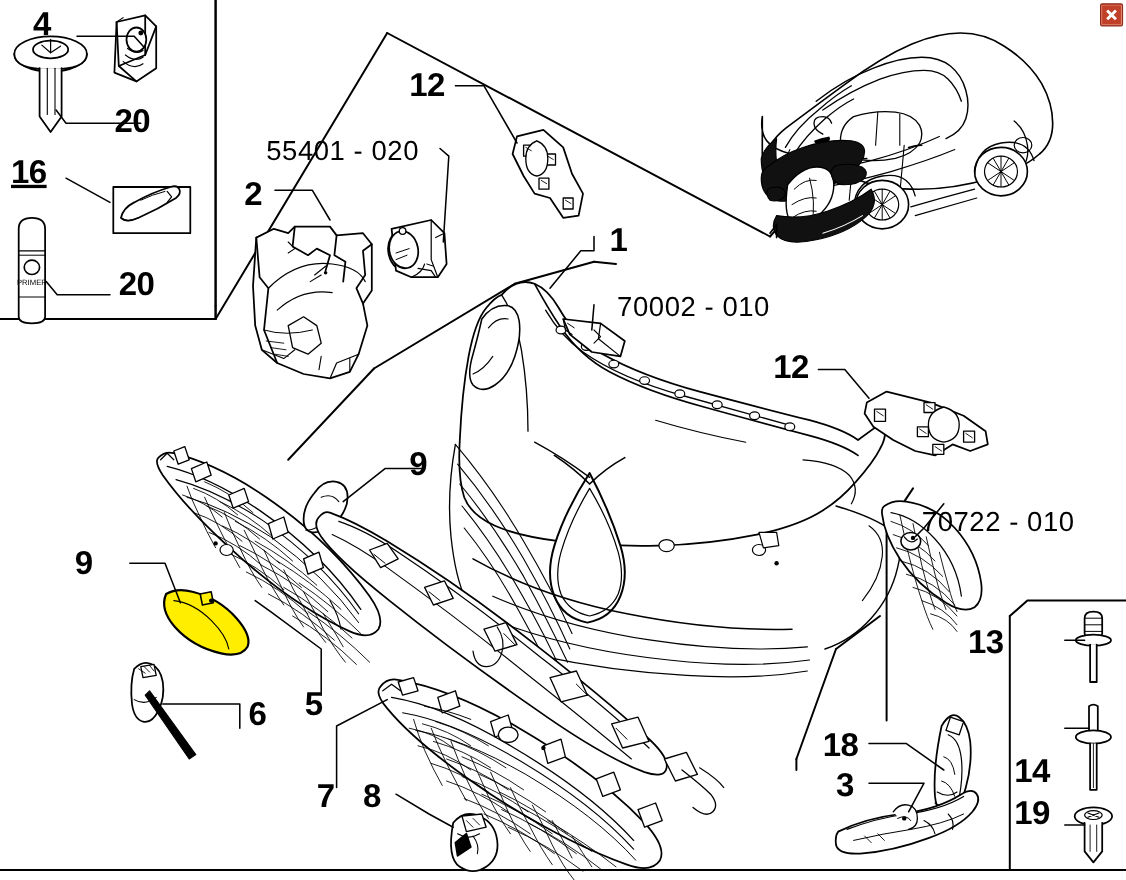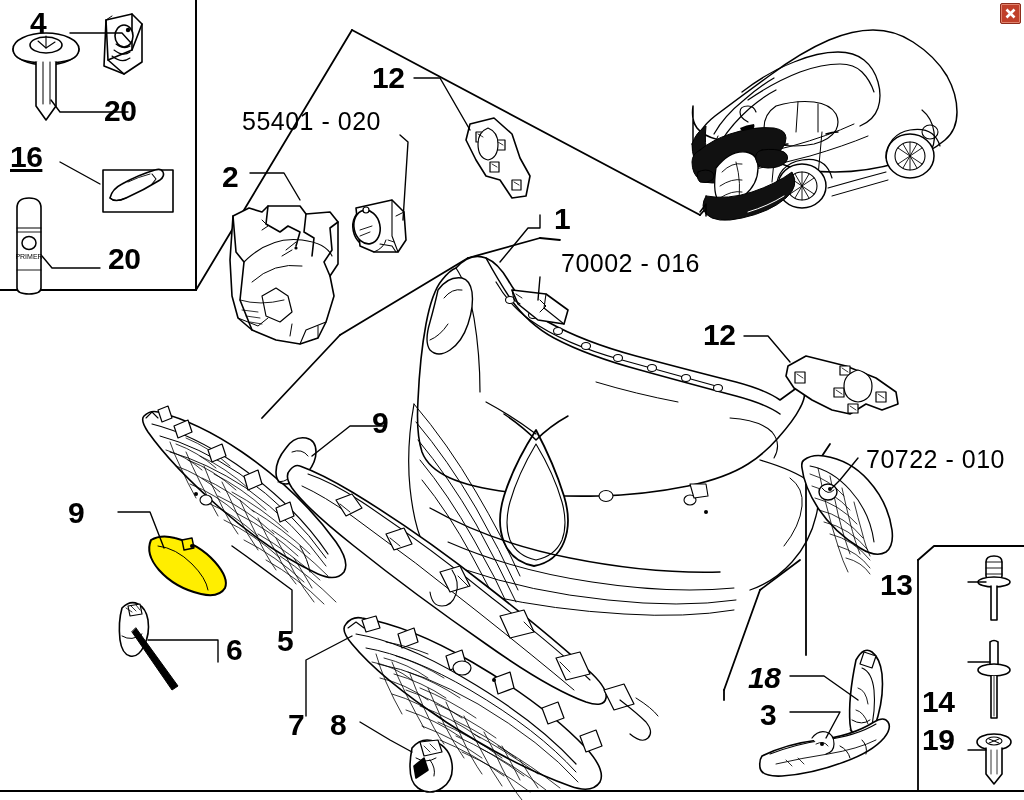--- a/index.html
+++ b/index.html
@@ -14,21 +14,21 @@
   .lbl{
     position:absolute;
     font-family:"Liberation Sans", sans-serif;
     font-weight:bold;
     color:#000;
     white-space:nowrap;
     line-height:1;
     user-select:none;
   }
   .callout{font-size:30px;letter-spacing:-0.5px;}
-  .partno{font-size:25px;font-weight:normal;letter-spacing:0.5px;}
+  .partno{font-size:25px;font-weight:normal;letter-spacing:0.5px;margin-top:16px;}
 
   .closebtn{
     position:absolute;right:3px;top:3px;width:19px;height:19px;
     background:#c0402a;border:1px solid #8d2c1c;border-radius:2px;
     box-shadow:inset 0 0 0 1px #e0846e;
     display:flex;align-items:center;justify-content:center;
     cursor:pointer;
   }
   .closebtn svg{display:block;}
 </style>
@@ -543,29 +543,29 @@
   <div class="lbl callout" style="left:222px;top:162px;">2</div>
   <div class="lbl callout" style="left:372px;top:63px;">12</div>
   <div class="lbl callout" style="left:554px;top:204px;">1</div>
   <div class="lbl callout" style="left:703px;top:320px;">12</div>
   <div class="lbl callout" style="left:372px;top:408px;">9</div>
   <div class="lbl callout" style="left:68px;top:498px;">9</div>
   <div class="lbl callout" style="left:277px;top:626px;">5</div>
   <div class="lbl callout" style="left:226px;top:635px;">6</div>
   <div class="lbl callout" style="left:288px;top:710px;">7</div>
   <div class="lbl callout" style="left:330px;top:710px;">8</div>
-  <div class="lbl callout" style="left:748px;top:663px;font-style:italic;">18</div>
+  <div class="lbl callout" style="left:748px;top:663px;">18</div>
   <div class="lbl callout" style="left:760px;top:700px;">3</div>
   <div class="lbl callout" style="left:880px;top:570px;">13</div>
   <div class="lbl callout" style="left:922px;top:655px;margin-top:32px;">14</div>
   <div class="lbl callout" style="left:922px;top:725px;">19</div>
 
   <div class="lbl partno" style="left:242px;top:109px;">55401 - 020</div>
-  <div class="lbl partno" style="left:561px;top:251px;">70002 - 016</div>
-  <div class="lbl partno" style="left:866px;top:447px;">70722 - 010</div>
+  <div class="lbl partno" style="left:561px;top:251px;">70002 - 010</div>
+  <div class="lbl partno" style="left:838px;top:447px;">70722 - 010</div>
 
   <div class="closebtn" title="Close">
     <svg width="13" height="13" viewBox="0 0 13 13">
       <path d="M2.5 2.5 L10.5 10.5 M10.5 2.5 L2.5 10.5" stroke="#ffffff" stroke-width="2.6" stroke-linecap="butt"></path>
     </svg>
   </div>
 
 </div>
 
 </body></html>

